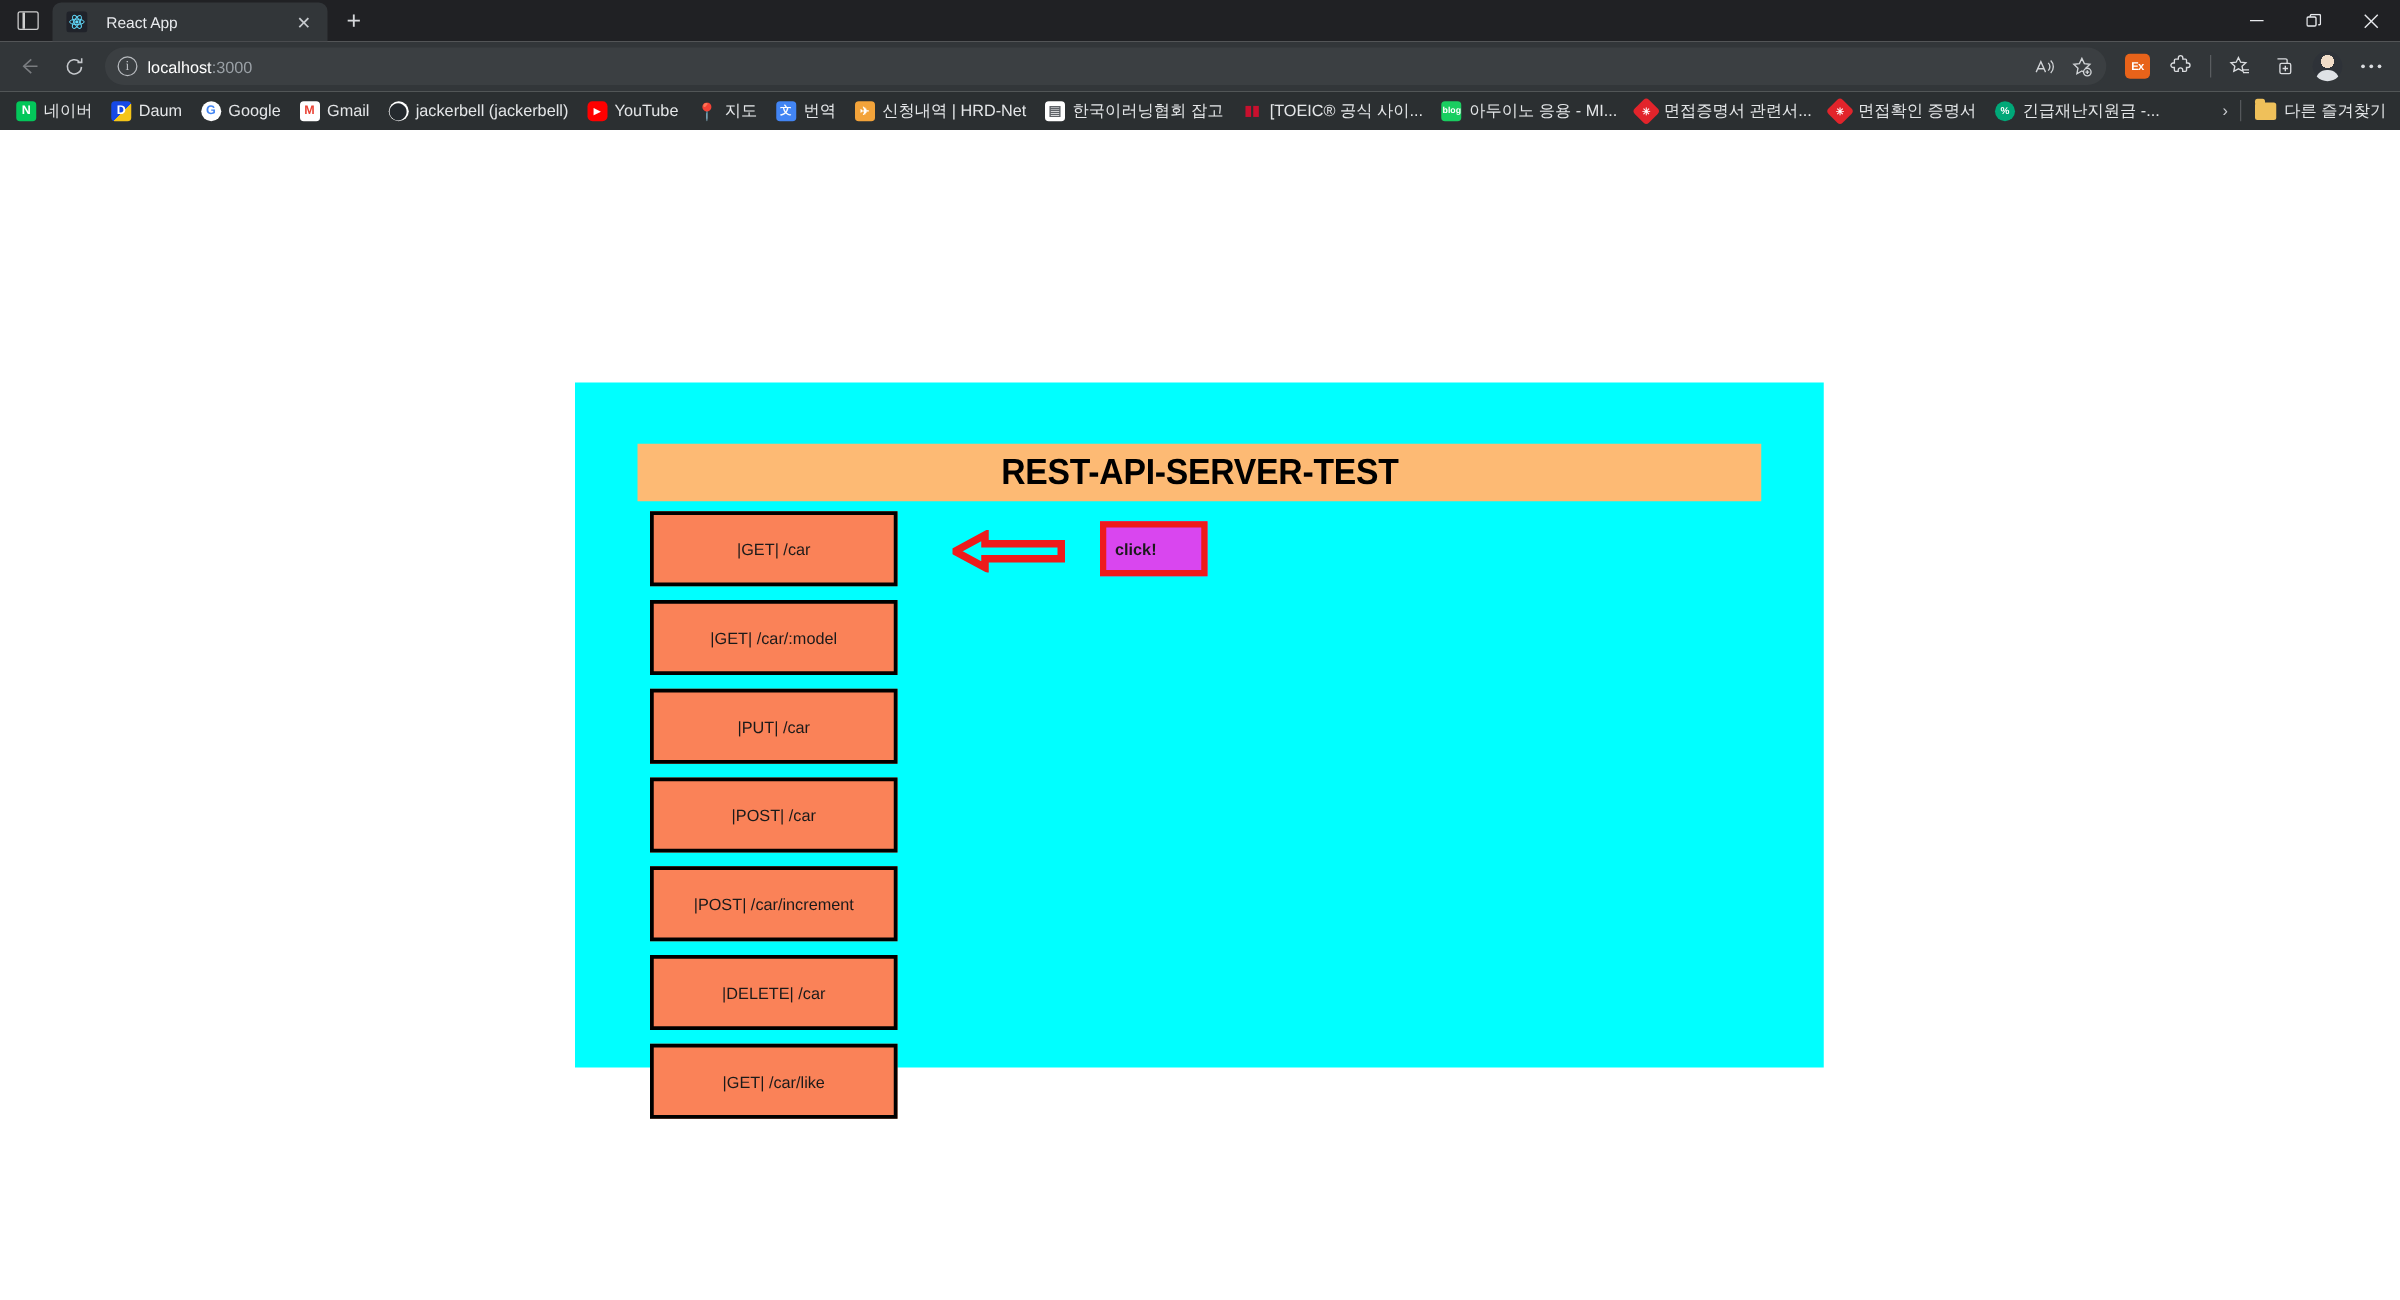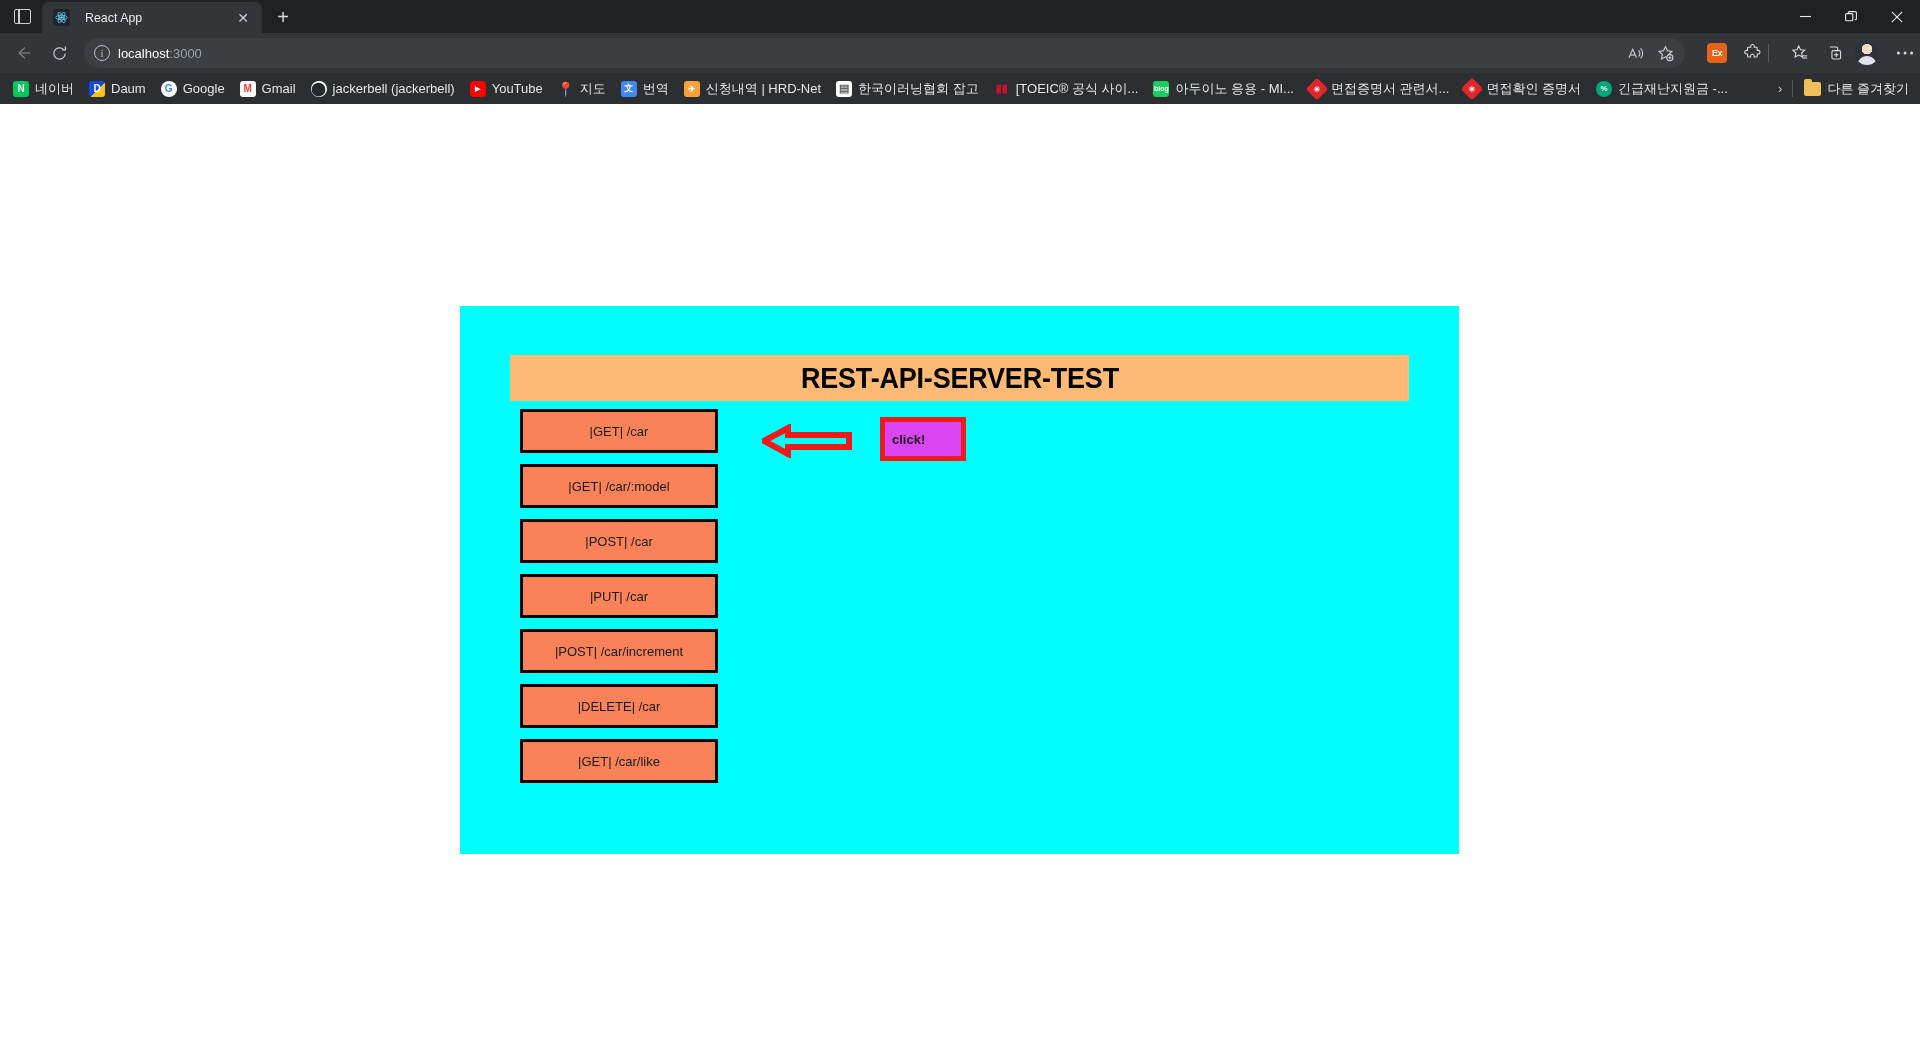--- a/index.html
+++ b/index.html
@@ -70,21 +70,21 @@
   }
   .url { font-size: 13px; color: #9aa0a6; white-space: nowrap; }
   .url b { color: #ffffff; font-weight: 400; }
   .omni-right { margin-left: auto; display: flex; align-items: center; gap: 2px; }
   .omni-btn {
     width: 28px; height: 26px; display: flex; align-items: center; justify-content: center;
     color: #d0d3d6; border-radius: 4px;
   }
   .toolbar-right { display: flex; align-items: center; gap: 1px; }
   .tb-btn {
-    width: 34px; height: 32px; display: flex; align-items: center; justify-content: flex-end;
+    width: 34px; height: 32px; display: flex; align-items: center; justify-content: center;
     color: #dadcdf; border-radius: 4px;
   }
   .ext-badge {
     width: 20px; height: 20px; background: #e8631a; border-radius: 4px;
     display: flex; align-items: center; justify-content: center;
     color: #fff; font-size: 9px; font-weight: bold; letter-spacing: -0.5px;
   }
   .tb-sep { width: 1px; height: 18px; background: #5a5d60; margin: 0 5px; }
   .avatar {
     width: 24px; height: 24px; border-radius: 50%;
@@ -130,21 +130,21 @@
   }
   .title-text {
     font-family: "Liberation Sans Narrow", "Liberation Sans", sans-serif;
     font-weight: bold; font-size: 29px; color: #000000; letter-spacing: -0.2px;
     transform: scaleX(0.93); transform-origin: center;
   }
   .btn-col {
     position: absolute; left: 520px; top: 305px; display: flex; flex-direction: column; gap: 11px;
   }
   .api-btn {
-    width: 198px; height: 44px; background: #fa8258; border: 3px solid #000000;
+    width: 198px; height: 60px; background: #fa8258; border: 3px solid #000000;
     display: flex; align-items: center; justify-content: center;
     font-size: 13px; color: #1a1a1a; font-family: "Liberation Sans", sans-serif;
   }
   .arrow-annot { position: absolute; left: 762px; top: 320px; width: 90px; height: 34px; }
   .click-box {
     position: absolute; left: 880px; top: 313px; width: 86px; height: 44px;
     border: 5px solid #ee1b1b; background: #d946ef;
     display: flex; align-items: center; padding-left: 7px;
   }
   .click-text { font-size: 13px; color: #1a1a1a; font-weight: bold; }
@@ -364,22 +364,22 @@
 
     <div class="app-root">
       <div class="title-banner">
         <span class="title-text">REST-API-SERVER-TEST</span>
       </div>
     </div>
 
     <div class="btn-col">
       <button class="api-btn">|GET| /car</button>
       <button class="api-btn">|GET| /car/:model</button>
+      <button class="api-btn">|PUT| /car</button>
       <button class="api-btn">|POST| /car</button>
-      <button class="api-btn">|PUT| /car</button>
       <button class="api-btn">|POST| /car/increment</button>
       <button class="api-btn">|DELETE| /car</button>
       <button class="api-btn">|GET| /car/like</button>
     </div>
 
     <div class="arrow-annot">
       <svg width="90" height="34" viewBox="0 0 90 34">
         <path d="M2 17 L26 4 L26 11 L87 11 L87 23 L26 23 L26 30 Z" fill="none" stroke="#ee1b1b" stroke-width="6" stroke-linejoin="miter"></path>
       </svg>
     </div>

